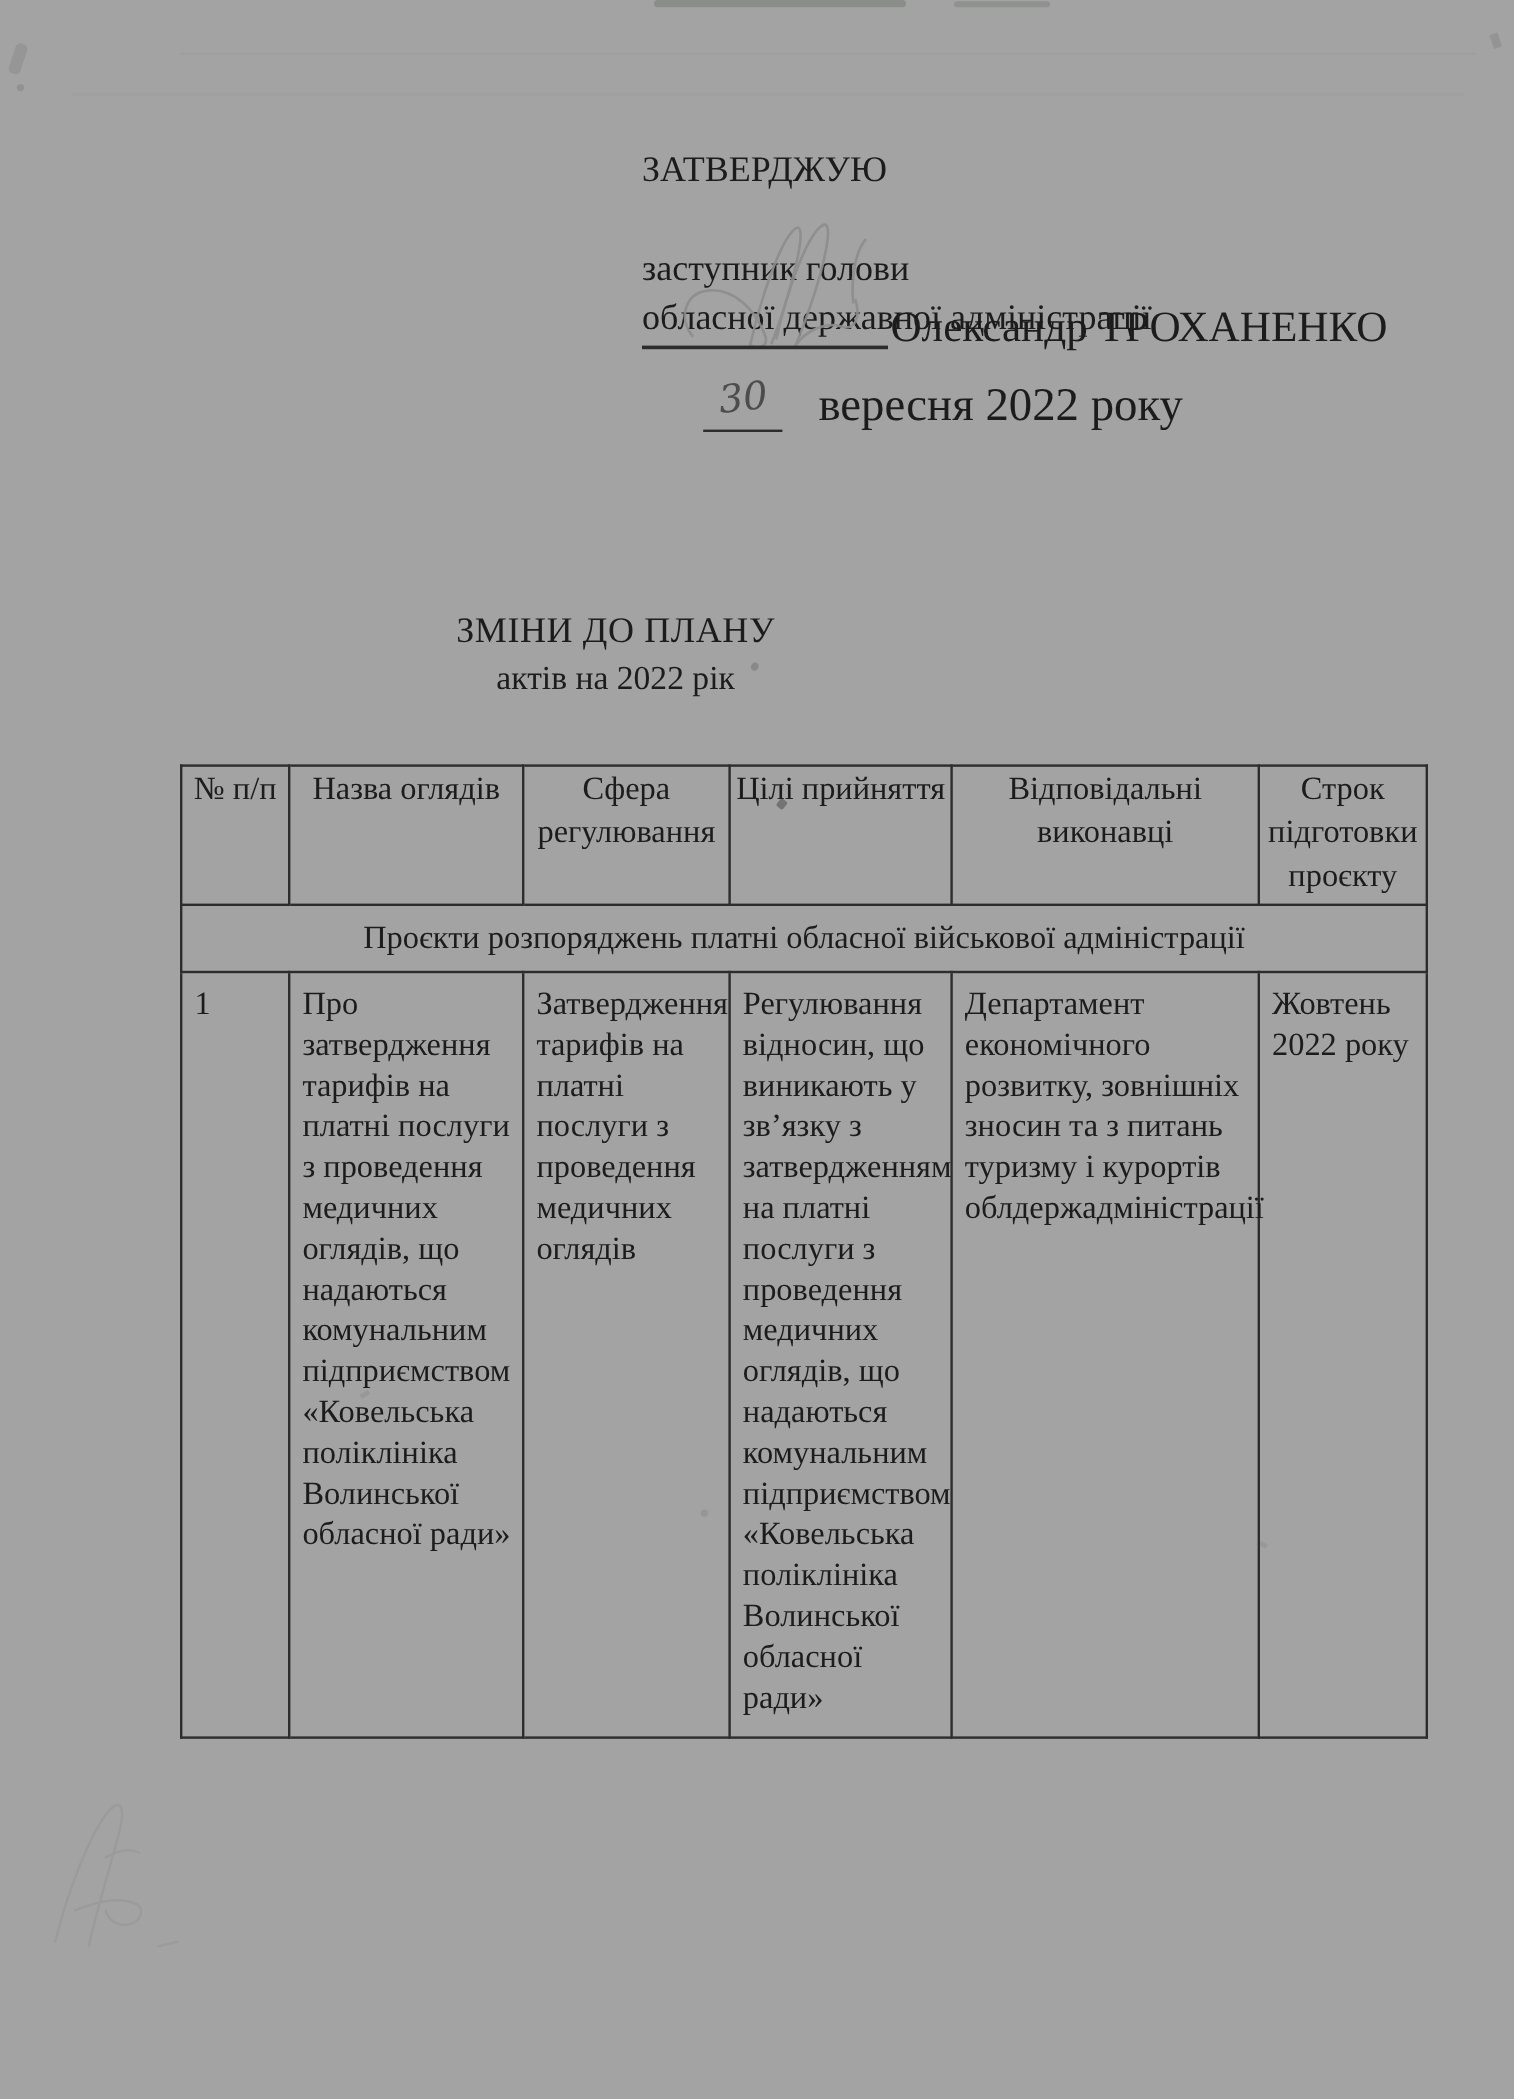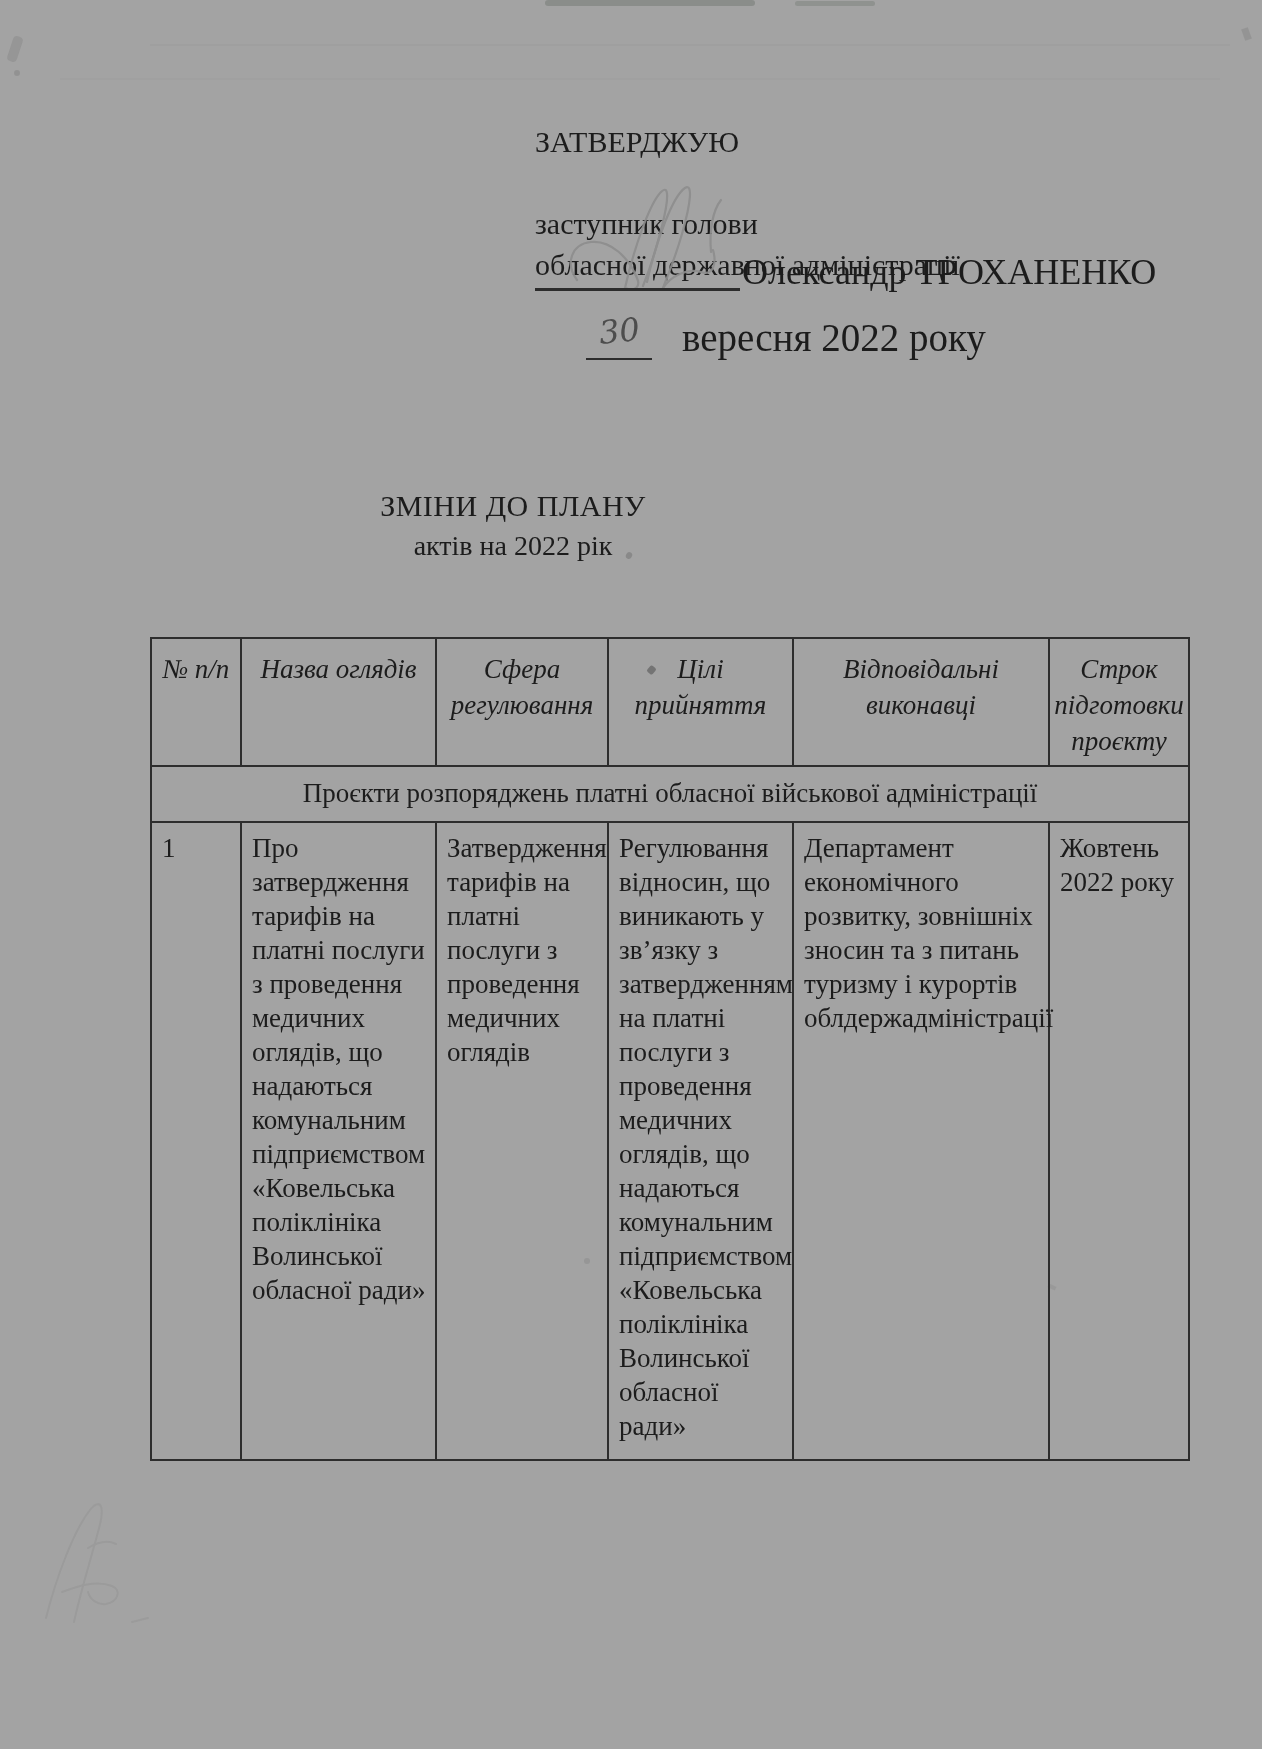--- a/index.html
+++ b/index.html
@@ -35,43 +35,42 @@
     text-align:center;
   }
   .date-day{
     display:inline-block;
     font-size:32px;font-style:italic;color:#4d4d4d;
     transform:rotate(-6deg);
     font-family:"DejaVu Serif",serif;
   }
   .date-rest{font-size:39px;line-height:44px;margin-left:30px;white-space:nowrap;}
   
-  .titleblock{position:absolute;left:0;top:486px;width:1026px;text-align:center;}
+  .titleblock{position:absolute;left:0;top:506px;width:1026px;text-align:center;}
   .title-l1{font-size:30px;line-height:40px;letter-spacing:.5px;}
   .title-l2{font-size:27px;line-height:40px;letter-spacing:-.5px;white-space:nowrap;}
   .title-l3{font-size:28px;line-height:40px;}
   
   table.plan{
     position:absolute;left:150px;top:637px;
     width:1038px;
     border-collapse:collapse;table-layout:fixed;
     font-size:27px;
   }
   table.plan td{
     border:2px solid #2d2d2d;
     vertical-align:top;
     white-space:pre-line;
     line-height:34px;
   }
   table.plan .hdr td{
     text-align:center;
-    padding:12px 4px 6px 4px;
+    padding:0 4px 6px 4px;
     line-height:36px;
     height:104px;
-    font-style:italic;
   }
   table.plan .section td{
     text-align:center;
     padding:8px 0 10px 0;
     line-height:36px;
   }
   table.plan .datarow td{padding:8px 8px 16px 10px;}
   
   .artifact{position:absolute;pointer-events:none;}
   .scribble{position:absolute;left:28px;top:1490px;}

